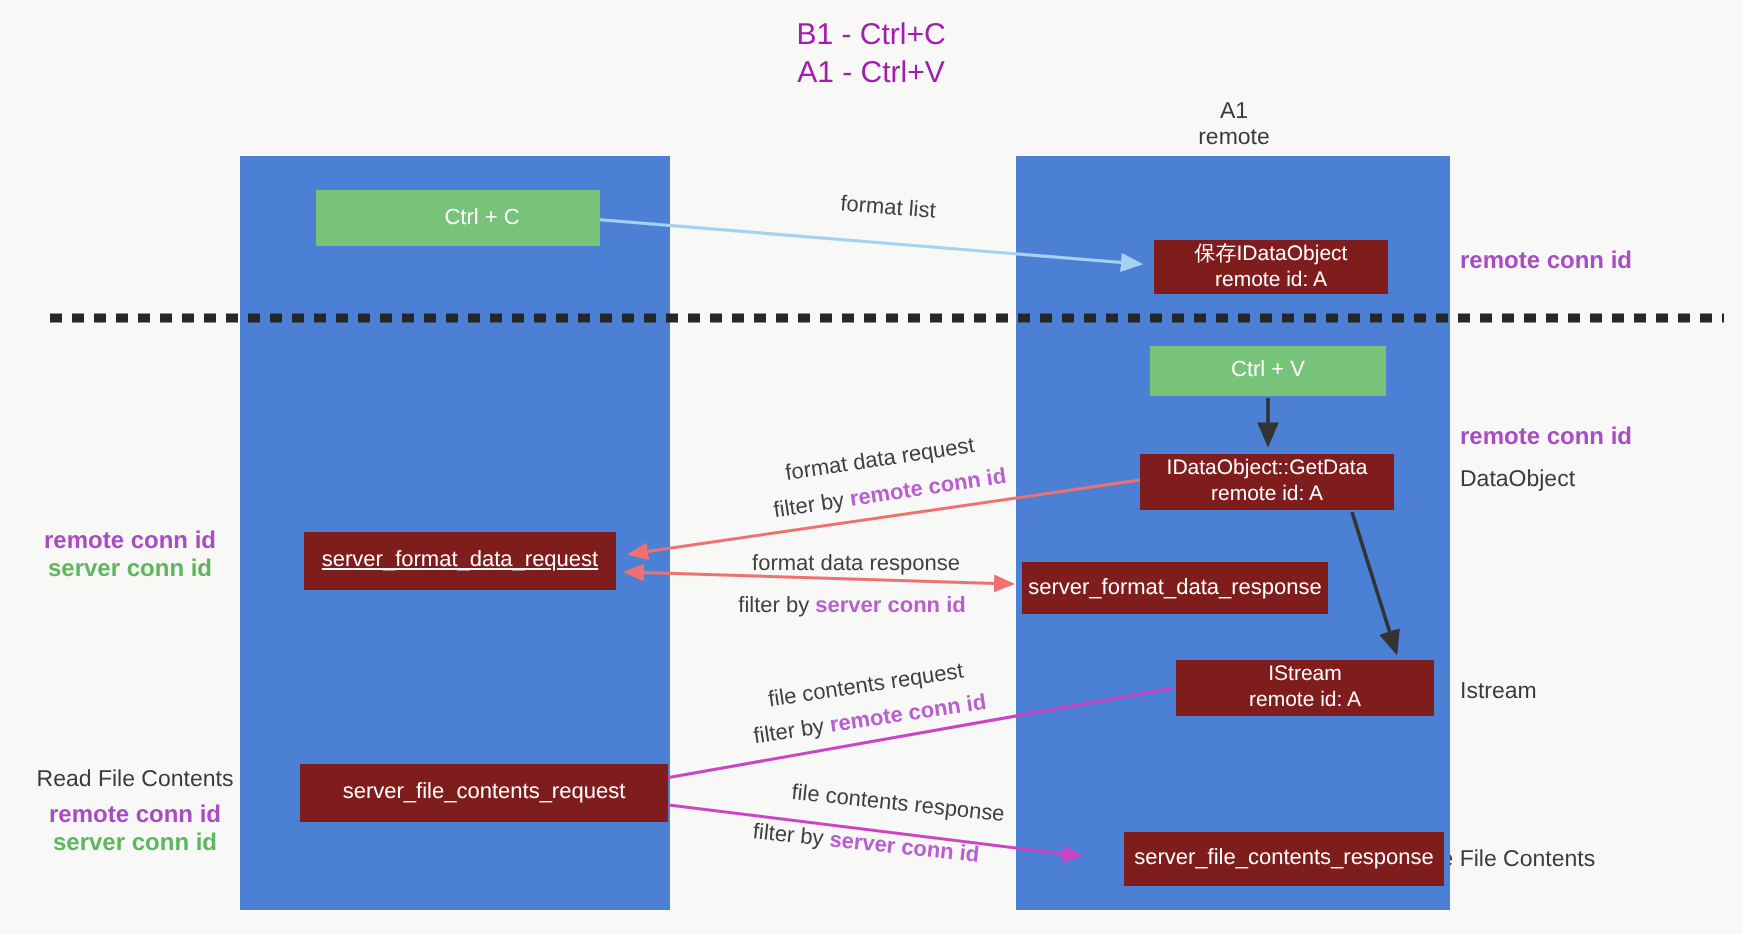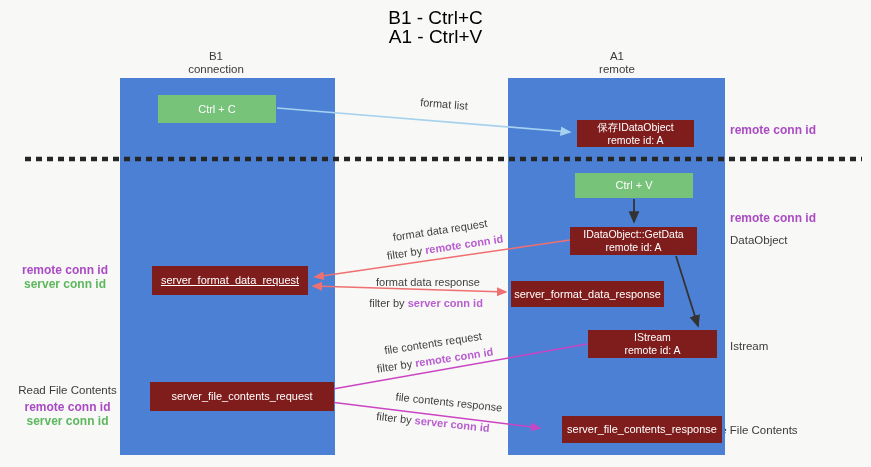--- a/index.html
+++ b/index.html
@@ -11,21 +11,21 @@
   .node{
     position:absolute;color:#ffffff;display:flex;flex-direction:column;
     align-items:center;justify-content:center;text-align:center;
     font-size:11px;line-height:13px;
   }
   .node.two-line{font-size:10.5px;}
   .orange{background:#7f1d1d;}
   .green{background:#77c379;}
   .title{
     position:absolute;left:0;right:0;top:8px;text-align:center;
-    font-size:19px;line-height:19px;color:#000000;
+    font-size:15px;line-height:19px;color:#a21caf;
   }
   .col-header{
     position:absolute;text-align:center;font-size:11.5px;line-height:13px;color:#3b3b3b;
   }
   .edge-lbl{
     position:absolute;font-size:11px;color:#3f3f3f;text-align:center;white-space:nowrap;
   }
   .side-lbl{
     position:absolute;font-size:11.5px;color:#3b3b3b;white-space:nowrap;
   }
@@ -81,31 +81,27 @@
     <path d="M587,344 L316,392" stroke="#cb44c3" stroke-width="1.5" fill="none" marker-end="url(#m-magenta)"></path>
 
     <path d="M314,400 L540,428" stroke="#cb44c3" stroke-width="1.5" fill="none" marker-start="url(#m-magenta)" marker-end="url(#m-magenta)"></path>
   </svg>
 
   <div class="title">
     <div>B1 - Ctrl+C</div>
     <div>A1 - Ctrl+V</div>
   </div>
 
-  <div class="col-header" style="left:126px;top:50px;width:180px;">
-    <div>B1</div>
-    <div>connection</div>
-  </div>
   <div class="col-header" style="left:527px;top:50px;width:180px;">
     <div>A1</div>
     <div>remote</div>
   </div>
 
   <div class="layer-boxes">
-    <div class="node green" style="left:158px;top:95px;width:118px;height:28px;">
+    <div class="node green" style="left:158px;top:95px;width:118px;height:28px;padding-left:24px;">
       <div>Ctrl + C</div>
     </div>
 
     <div class="node orange two-line" style="left:577px;top:120px;width:117px;height:27px;">
       <div>保存IDataObject</div>
       <div>remote id: A</div>
     </div>
 
     <div class="node green" style="left:575px;top:173px;width:118px;height:25px;">
       <div>Ctrl + V</div>

